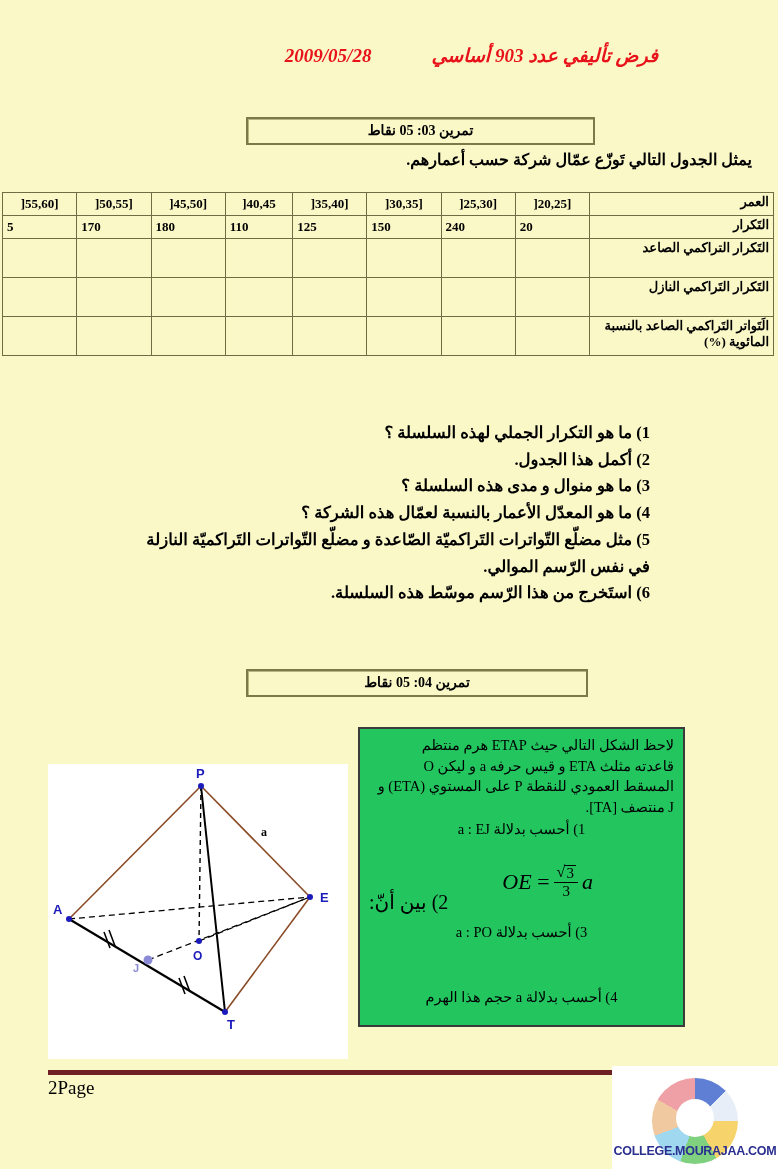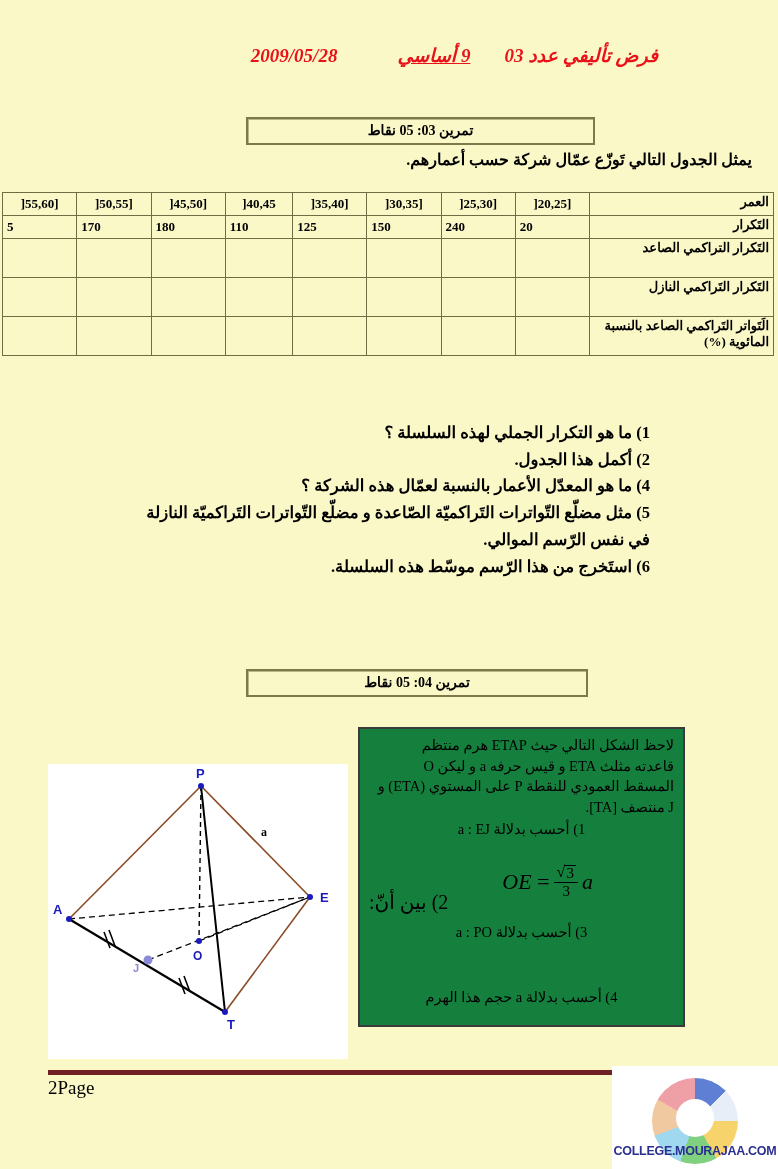--- a/index.html
+++ b/index.html
@@ -19,21 +19,21 @@
     justify-content:flex-start;
     padding-right:120px;box-sizing:border-box;
   }
   .hdr-title{
     color:#e8131a;font-weight:bold;font-style:italic;
     font-size:19px;direction:rtl;white-space:nowrap;
     font-family:"Liberation Serif", serif;
   }
   .hdr-grade{
     color:#e8131a;font-weight:bold;font-style:italic;
-    font-size:19px;direction:rtl;white-space:nowrap;margin-right:34px;text-decoration:underline;
+    font-size:19px;direction:rtl;white-space:nowrap;
   }
   .hdr-date{
     color:#e8131a;font-weight:bold;font-style:italic;
     font-size:19px;white-space:nowrap;margin-right:60px;
   }
 
   
   .ex-box{
     position:absolute;
     border:2px solid #7c7a4a;
@@ -91,21 +91,21 @@
     font-weight:bold;font-size:16.5px;color:#000;
     font-family:"Liberation Serif", serif;
     line-height:1.62;
   }
   .qlist div{white-space:nowrap;}
 
   
   .geo-box{
     position:absolute;left:358px;top:727px;width:327px;height:300px;
     border:2px solid #3b3b3b;
-    background:#15803d;
+    background:#22c55e;
     box-sizing:border-box;
     padding:6px 9px 0 9px;
     direction:rtl;text-align:right;
     font-family:"Liberation Serif", serif;
     font-size:14.5px;color:#000;line-height:1.42;
   }
   .geo-q{margin-top:2px;}
   .formula-row{
     display:flex;flex-direction:row-reverse;align-items:center;
     justify-content:flex-start;margin:8px 0 6px 0;gap:8px;
@@ -249,20 +249,21 @@
       <td></td>
       <td></td>
       <td></td>
     </tr>
   </tbody>
     </table>
 
   <div class="qlist">
     <div>1) ما هو التكرار الجملي لهذه السلسلة ؟</div>
     <div>2) أكمل هذا الجدول.</div>
+    <div>3) ما هو منوال و مدى هذه السلسلة ؟</div>
     <div>4) ما هو المعدّل الأعمار بالنسبة لعمّال هذه الشركة  ؟</div>
     <div>5) مثل مضلّع التّواترات التَراكميّة الصّاعدة و مضلّع التّواترات التَراكميّة النازلة</div>
     <div>في نفس الرّسم الموالي.</div>
     <div>6) استَخرج من هذا الرّسم موسّط هذه السلسلة.</div>
   </div>
 
   <div class="ex-box" id="ex4box">تمرين 04:   05  نقاط</div>
 
   <div class="geo-box">
     <div>لاحظ الشكل التالي حيث ETAP  هرم منتظم</div>

